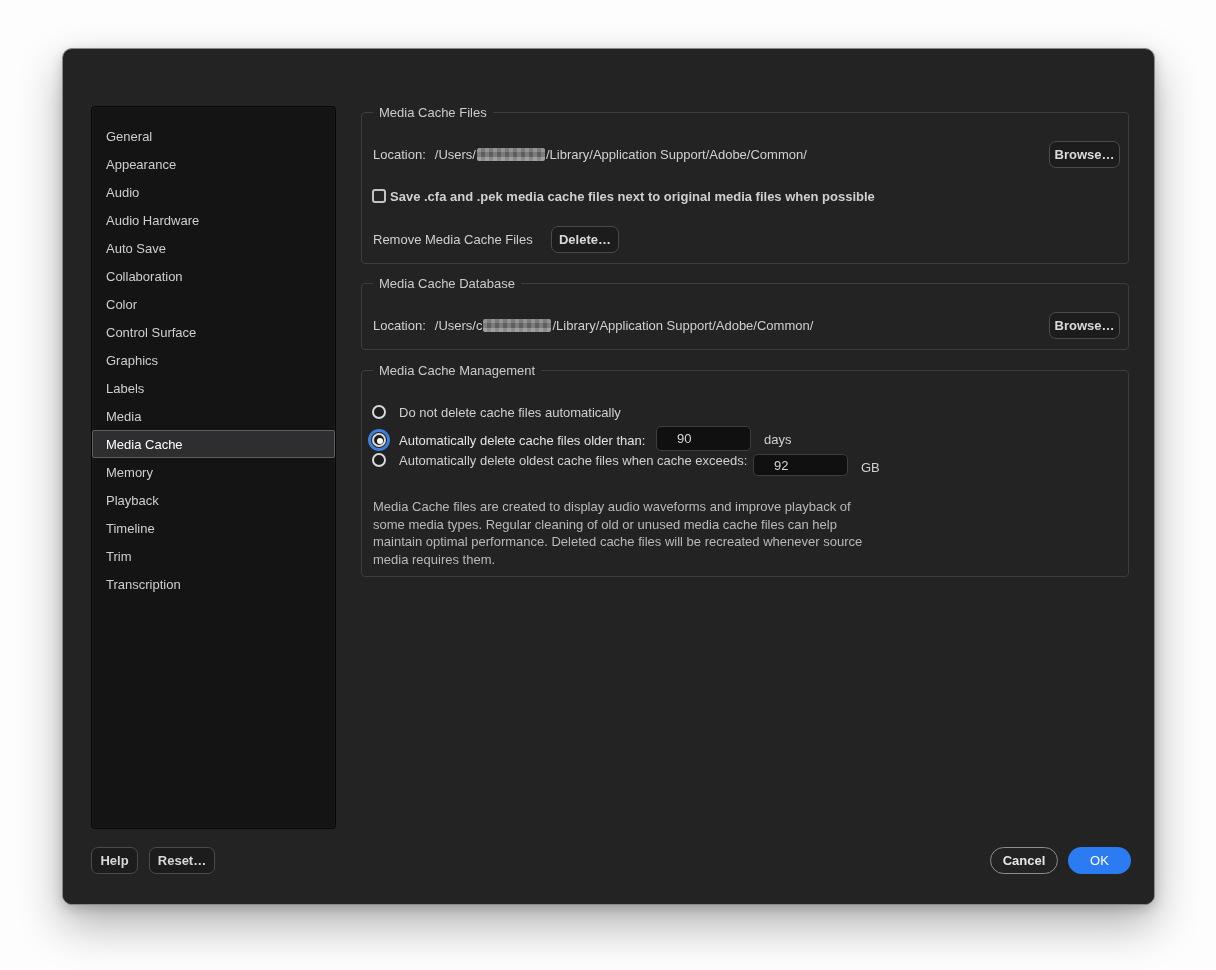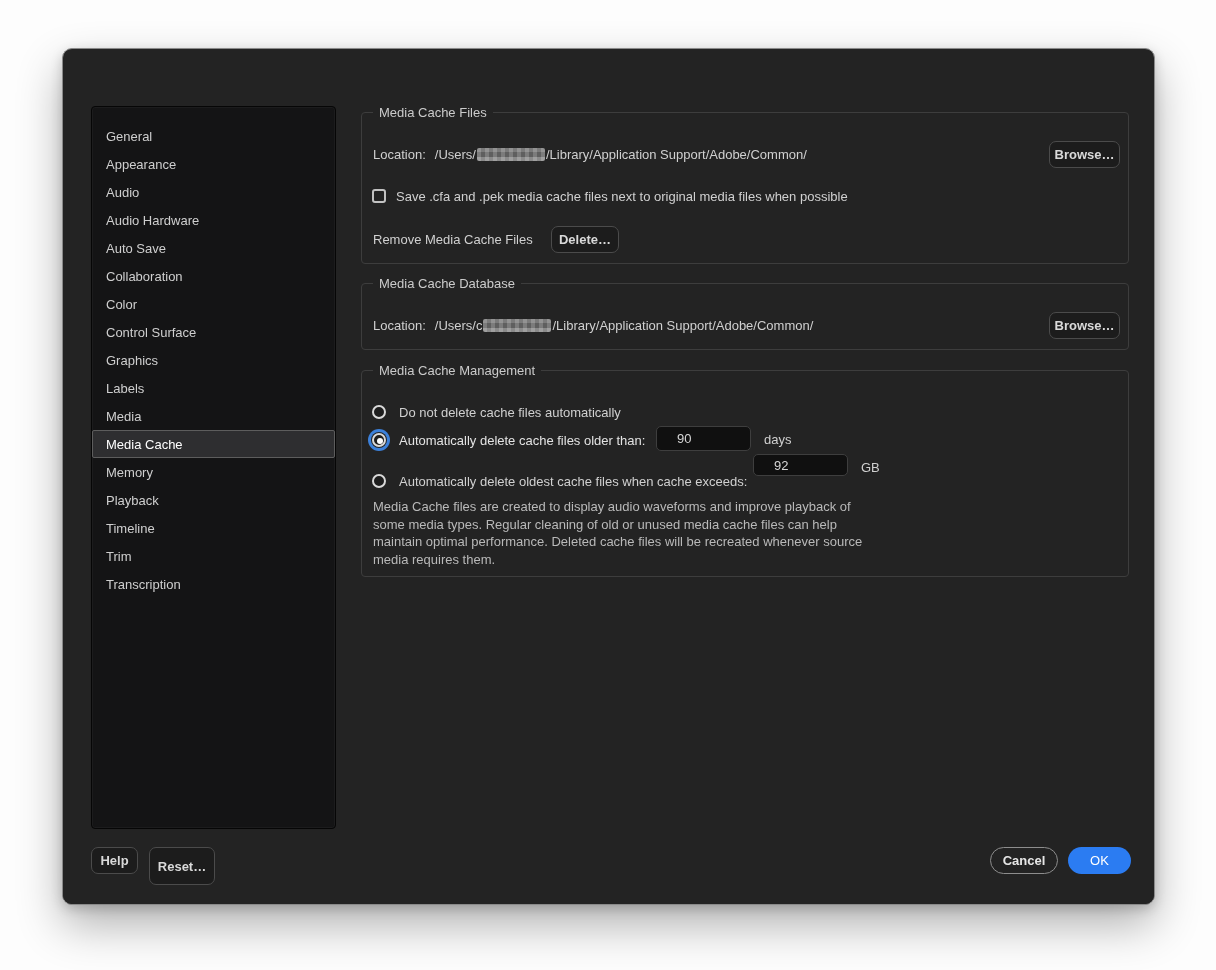--- a/index.html
+++ b/index.html
@@ -96,21 +96,21 @@
   .f-gb   { left:690px; top:369px; width:95px; height:22px;padding-left:20px; }
   .unit   { position:absolute; font-size:13px; color:#d0d0d0; }
   .u-days { left:701px; top:347px; }
   .u-gb   { left:798px; top:375px; }
 
   .desc { position:absolute; left:310px; top:413px; width:520px; }
   .desc div { font-size:13px; color:#b9b9b9; line-height:17.5px; }
 
   
   .btn-help  { position:absolute; left:28px;  top:762px; width:47px; height:27px; }
-  .btn-reset { position:absolute; left:86px;  top:762px; width:66px; height:38px; }
+  .btn-reset { position:absolute; left:86px;  top:762px; width:66px; height:27px; }
   .btn-cancel {
     position:absolute; left:927px; top:762px; width:68px; height:27px;
     background:transparent; border:1.5px solid #8d8d8d; border-radius:14px;
     color:#e6e6e6; font-size:13px; font-weight:bold;
     display:flex; align-items:center; justify-content:center; cursor:pointer;
   }
   .btn-ok {
     position:absolute; left:1005px; top:762px; width:63px; height:27px;
     background:#2b7cf2; border:none; border-radius:14px;
     color:#ffffff; font-size:13px; font-weight:normal;
@@ -147,21 +147,21 @@
     <div class="group g-files">
       <span class="legend">Media Cache Files</span>
     </div>
     <div class="row" style="left:310px; top:60px; height:18px;">
       <span class="txt" style="margin-right:9px;">Location:</span>
       <span class="txt"><span>/Users/</span><span class="redacted"></span><span>/Library/Application Support/Adobe/Common/</span></span>
     </div>
     <button class="btn btn-browse1">Browse…</button>
     <div class="row" style="left:309px; top:103px; height:16px;">
       <span class="checkbox"></span>
-      <span class="txt" style="margin-left:10px;">Save .cfa and .pek media cache files next to original media files when possible</span>
+      <span class="txt" style="margin-left:4px;font-weight:bold;">Save .cfa and .pek media cache files next to original media files when possible</span>
     </div>
     <div class="row" style="left:310px; top:146px; height:16px;">
       <span class="txt">Remove Media Cache Files</span>
     </div>
     <button class="btn btn-delete">Delete…</button>
 
     <div class="group g-database">
       <span class="legend">Media Cache Database</span>
     </div>
     <div class="row" style="left:310px; top:231px; height:18px;">
@@ -176,21 +176,21 @@
     <div class="row" style="left:309px; top:320px; height:14px;">
       <span class="radio"></span>
       <span class="txt" style="margin-left:13px;">Do not delete cache files automatically</span>
     </div>
     <div class="row" style="left:309px; top:348px; height:14px;">
       <span class="radio on"></span>
       <span class="txt" style="margin-left:13px; color:#e3e3e3;">Automatically delete cache files older than:</span>
     </div>
     <input class="numfield f-days" value="90" style="">
     <span class="unit u-days">days</span>
-    <div class="row" style="left:309px; top:389px; height:14px;">
+    <div class="row" style="left:309px; top:368px; height:14px;">
       <span class="radio"></span>
       <span class="txt" style="margin-left:13px;">Automatically delete oldest cache files when cache exceeds:</span>
     </div>
     <input class="numfield f-gb" value="92" style="">
     <span class="unit u-gb">GB</span>
 
     <div class="desc">
       <div>Media Cache files are created to display audio waveforms and improve playback of</div>
       <div>some media types.  Regular cleaning of old or unused media cache files can help</div>
       <div>maintain optimal performance. Deleted cache files will be recreated whenever source</div>

